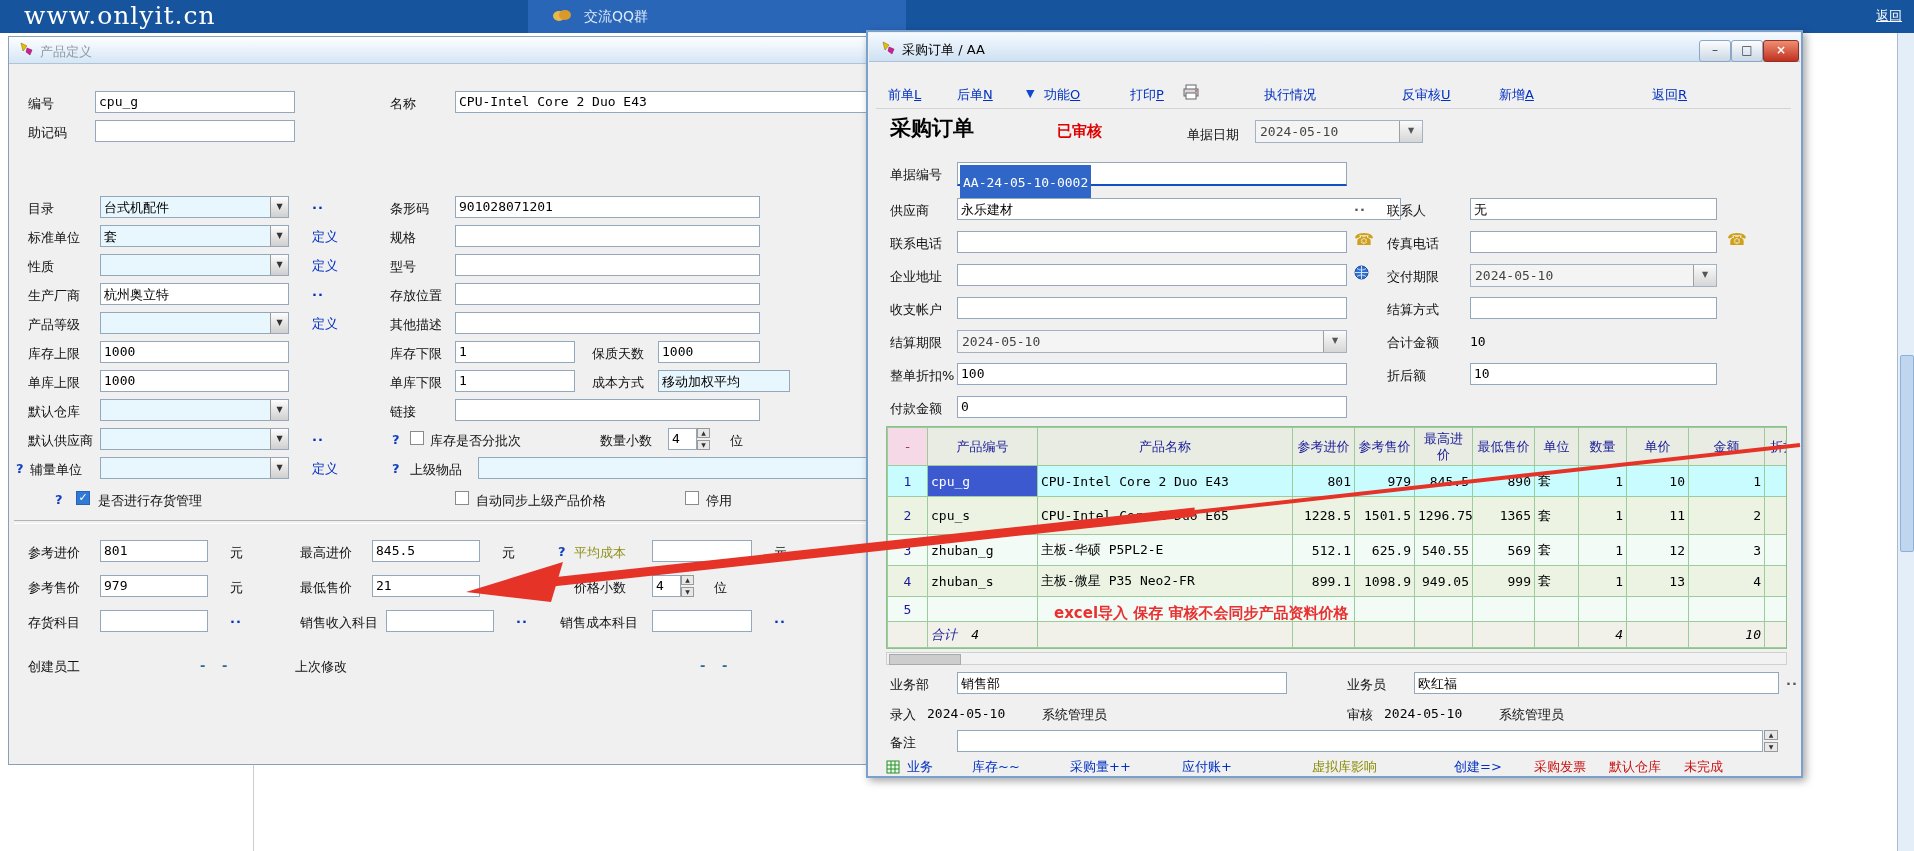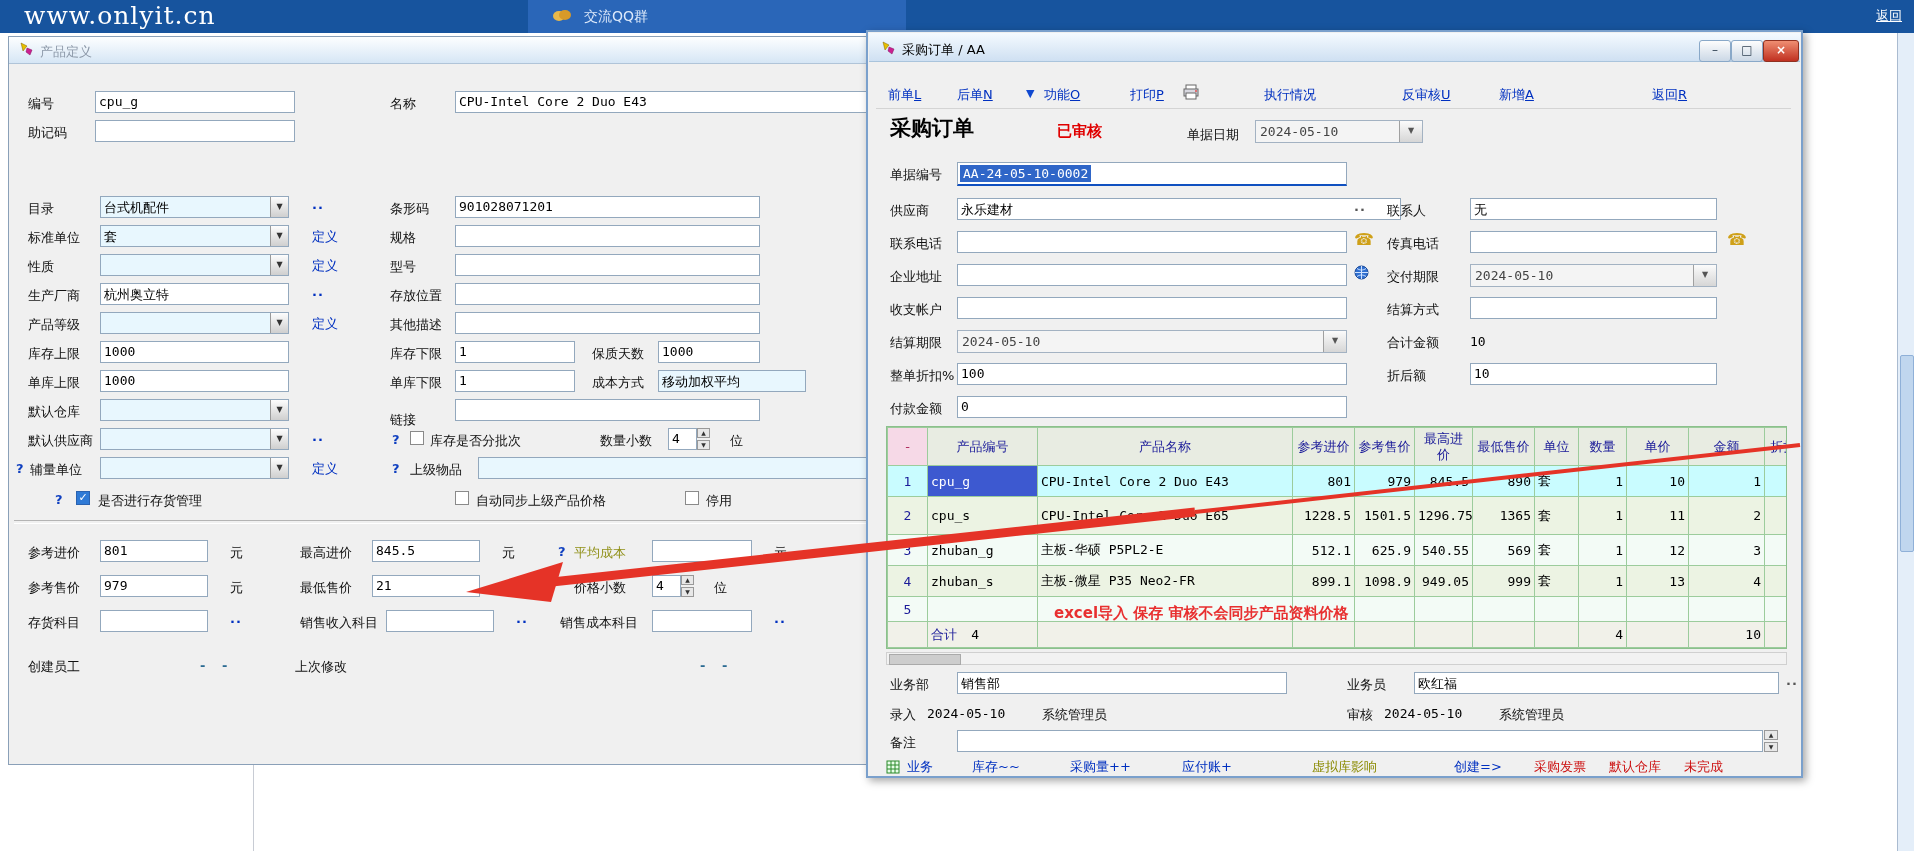--- a/index.html
+++ b/index.html
@@ -149,28 +149,28 @@
   <div class="lbl" style="left:390px;top:345px;">库存下限</div>
   <div class="inp" style="left:455px;top:341px;width:120px;">1</div>
   <div class="lbl" style="left:592px;top:345px;">保质天数</div>
   <div class="inp" style="left:658px;top:341px;width:102px;">1000</div>
 
   <div class="lbl" style="left:28px;top:374px;">单库上限</div>
   <div class="inp" style="left:100px;top:370px;width:189px;">1000</div>
   <div class="lbl" style="left:390px;top:374px;">单库下限</div>
   <div class="inp" style="left:455px;top:370px;width:120px;">1</div>
   <div class="lbl" style="left:592px;top:374px;">成本方式</div>
-  <div class="inp blue" style="left:658px;top:370px;width:148px;font-family:'DejaVu Sans',sans-serif;">移动加权平均</div>
+  <div class="inp blue" style="left:658px;top:370px;width:132px;font-family:'DejaVu Sans',sans-serif;">移动加权平均</div>
 
   <div class="lbl" style="left:28px;top:403px;">默认仓库</div>
   <div class="combo" style="left:100px;top:399px;width:189px;">
     <span class="cval"></span>
     <span class="cbtn">▼</span>
   </div>
-  <div class="lbl" style="left:390px;top:403px;margin-top:8px;">链接</div>
+  <div class="lbl" style="left:390px;top:403px;">链接</div>
   <div class="inp" style="left:455px;top:399px;width:305px;"></div>
 
   <div class="lbl" style="left:28px;top:432px;">默认供应商</div>
   <div class="combo" style="left:100px;top:428px;width:189px;">
     <span class="cval"></span>
     <span class="cbtn">▼</span>
   </div>
   <div class="link dots" style="left:312px;top:429px;">..</div>
   <div class="help" style="left:392px;top:432px;">?</div>
   <div class="cb" style="left:410px;top:431px;"></div>
@@ -284,21 +284,21 @@
     <div class="a" style="left:22px;top:82px;font-size:21px;font-weight:bold;color:#000;">采购订单</div>
     <div class="a" style="left:189px;top:90px;font-size:15px;font-weight:bold;color:#e00000;">已审核</div>
     <div class="lbl" style="left:319px;top:94px;">单据日期</div>
     <div class="dcombo" style="left:387px;top:88px;width:168px;">
       <span class="cval">2024-05-10</span>
       <span class="dbtn">▼</span>
     </div>
 
     <div class="lbl" style="left:22px;top:134px;">单据编号</div>
     <div class="a" style="left:89px;top:130px;width:390px;height:24px;background:#fff;border:1px solid #93a8bd;border-bottom:2px solid #1050c0;box-sizing:border-box;">
-      <span style="display:inline-block;margin:2px 0 0 2px;padding:1px 3px;background:#2f66c8;color:#fff;font:13px 'DejaVu Sans Mono',monospace;">AA-24-05-10-0002</span>
+      <span style="display:inline-block;margin:2px 0 0 2px;padding:10px 3px;background:#2f66c8;color:#fff;font:13px 'DejaVu Sans Mono',monospace;">AA-24-05-10-0002</span>
     </div>
 
     <div class="lbl" style="left:22px;top:170px;">供应商</div>
     <div class="inp" style="left:89px;top:166px;width:444px;font-family:'DejaVu Sans',sans-serif;">永乐建材</div>
     <div class="link dots" style="left:486px;top:167px;color:#555;">..</div>
     <div class="lbl" style="left:519px;top:170px;">联系人</div>
     <div class="inp" style="left:602px;top:166px;width:247px;font-family:'DejaVu Sans',sans-serif;">无</div>
 
     <div class="lbl" style="left:22px;top:203px;">联系电话</div>
     <div class="inp" style="left:89px;top:199px;width:390px;"></div>
@@ -436,21 +436,21 @@
           <td class="num"></td>
           <td class="num"></td>
           <td class="num"></td>
           <td class="num"></td>
           <td></td>
           <td class="num"></td>
           <td class="num"></td>
           <td class="num"></td>
           <td class="num"></td>
         </tr>
-        <tr class="r-total" style="height:26px;">
+        <tr class="r-total" style="height:26px;font-style:italic;">
           <td></td>
           <td>
             <span style="color:#1b1b99;">合计</span>
             <span class="mono" style="margin-left:10px;">4</span>
           </td>
           <td></td>
           <td></td>
           <td></td>
           <td></td>
           <td></td>

